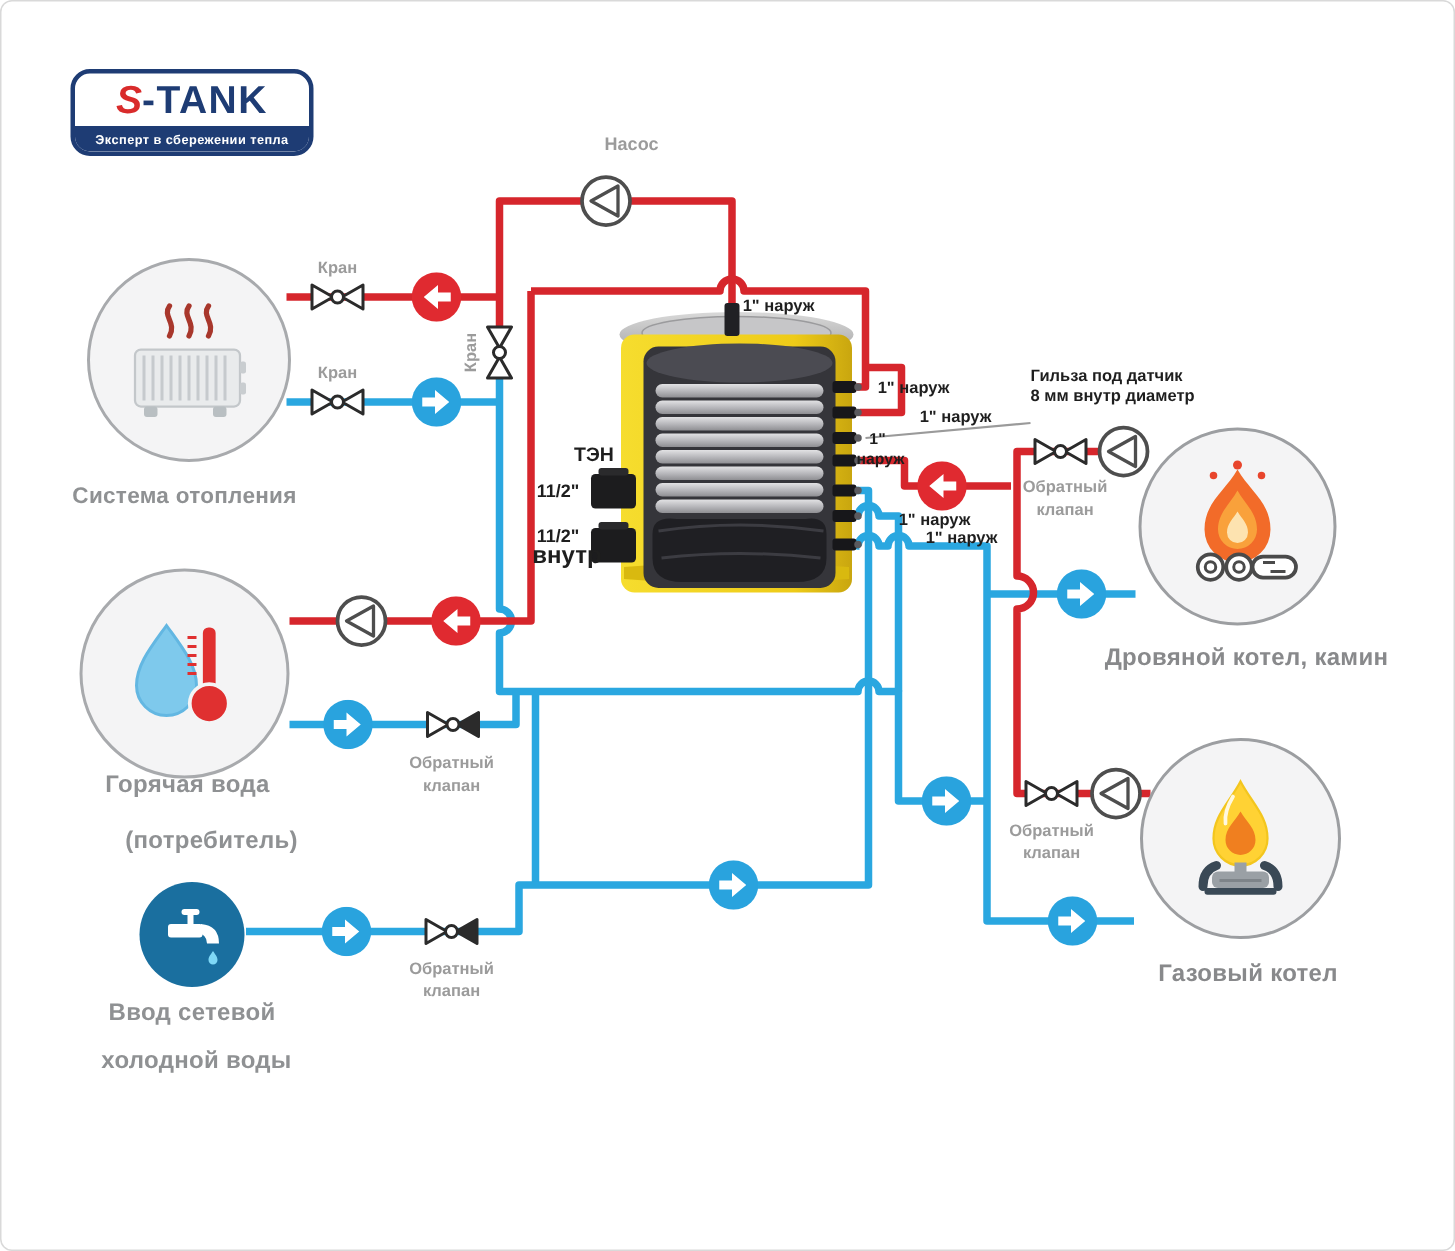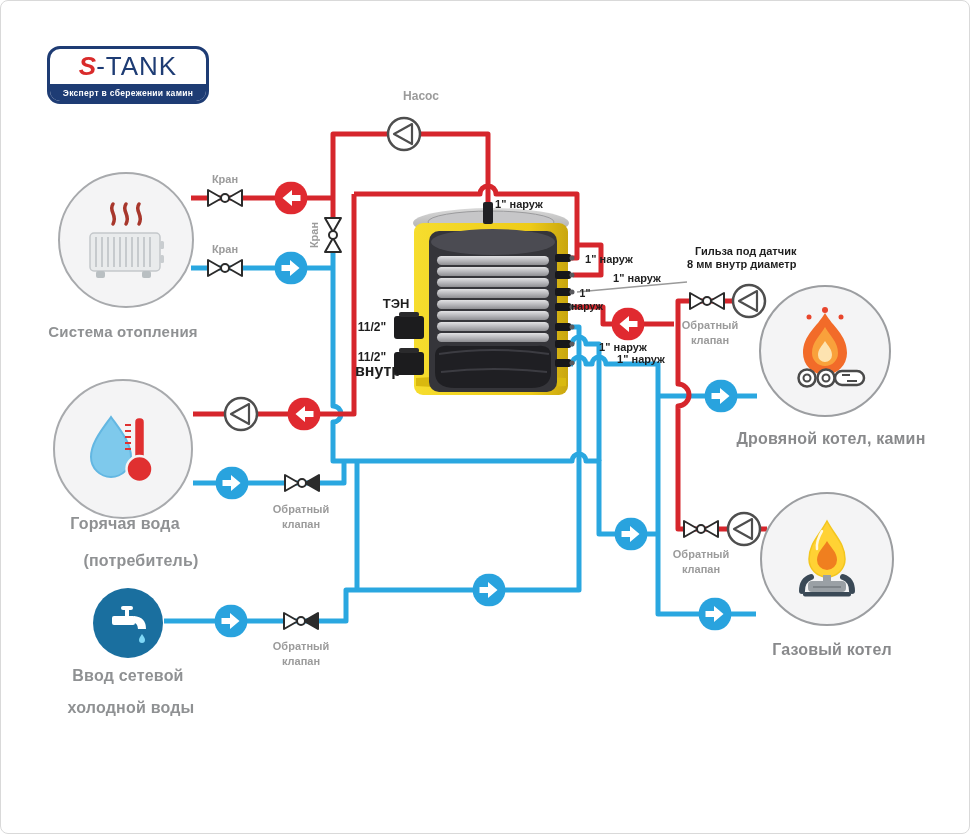--- a/index.html
+++ b/index.html
@@ -6,36 +6,36 @@
   .canvas{position:relative;width:970px;height:834px;background:#ffffff;
           font-family:"Liberation Sans",sans-serif;border:1px solid #d9d9d9;
           border-radius:8px;overflow:hidden;box-sizing:border-box;}
   .abs{position:absolute;}
   .glabel{position:absolute;transform:translate(-50%,-50%);font-size:11px;font-weight:bold;
           color:#9b9b9b;white-space:nowrap;}
   .glabel.rot{transform:translate(-50%,-50%) rotate(-90deg);}
   .plabel{position:absolute;transform:translate(-50%,-50%);font-size:11px;font-weight:bold;
           color:#1e1e1e;white-space:nowrap;}
   .plabel2{position:absolute;font-size:11px;font-weight:bold;color:#1e1e1e;
-           white-space:nowrap;line-height:13px;text-align:right;}
+           white-space:nowrap;line-height:13px;}
   .caption{position:absolute;transform:translate(-50%,-50%);font-size:15px;font-weight:bold;
            color:#8f9193;white-space:nowrap;letter-spacing:.2px;}
   .station{position:absolute;border-radius:50%;background:#f4f4f5;border:2px solid #a8aaad;
            box-sizing:border-box;display:flex;align-items:center;justify-content:center;}
   .station.solid{background:#1a6f9f;border:none;}
   .pump{position:absolute;width:38px;height:38px;transform:translate(-50%,-50%);}
   .flow{position:absolute;width:33px;height:33px;transform:translate(-50%,-50%);}
   .valve{position:absolute;width:38px;height:20px;transform:translate(-50%,-50%);}
   .valve.vert{transform:translate(-50%,-50%) rotate(90deg);}
   .logo{position:absolute;left:46px;top:45px;width:162px;height:58px;border:3px solid #1e3c74;
         border-radius:13px;background:#fff;box-sizing:border-box;overflow:hidden;
         display:flex;flex-direction:column;}
   .logo-top{flex:1;display:flex;align-items:center;justify-content:center;}
   .logo-top .s{color:#d92b2b;font-size:26px;font-weight:bold;font-style:italic;}
-  .logo-top .rest{color:#1e3c74;font-size:26px;font-weight:normal;letter-spacing:1px;}
+  .logo-top .rest{color:#1e3c74;font-size:26px;font-weight:bold;letter-spacing:1px;}
   .logo-bar{height:17px;background:#1e3c74;color:#fff;font-size:8.5px;font-weight:bold;
             display:flex;align-items:center;justify-content:center;letter-spacing:.3px;}
   .model{position:absolute;left:34px;top:754px;font-size:28px;font-weight:bold;color:#111;
          letter-spacing:.5px;}
   .pipes{position:absolute;left:0;top:0;}
   .pr{fill:none;stroke:#d6262c;stroke-width:5;stroke-linejoin:round;}
   .pb{fill:none;stroke:#2aa7e0;stroke-width:5;stroke-linejoin:round;}
   .pl{fill:none;stroke:#9a9a9a;stroke-width:1.5;}
 </style>
 </head>
@@ -346,17 +346,17 @@
   <div class="plabel2" style="left:686px;top:244px;">
     <div>Гильза под датчик</div>
     <div>8 мм внутр диаметр</div>
   </div>
 
   <div class="logo">
     <div class="logo-top">
       <span class="s">S</span>
         <span class="rest">-TANK</span>
     </div>
-    <div class="logo-bar">Эксперт в сбережении камин</div>
+    <div class="logo-bar">Эксперт в сбережении тепла</div>
   </div>
 
 
 </div>
 
 </body></html>

